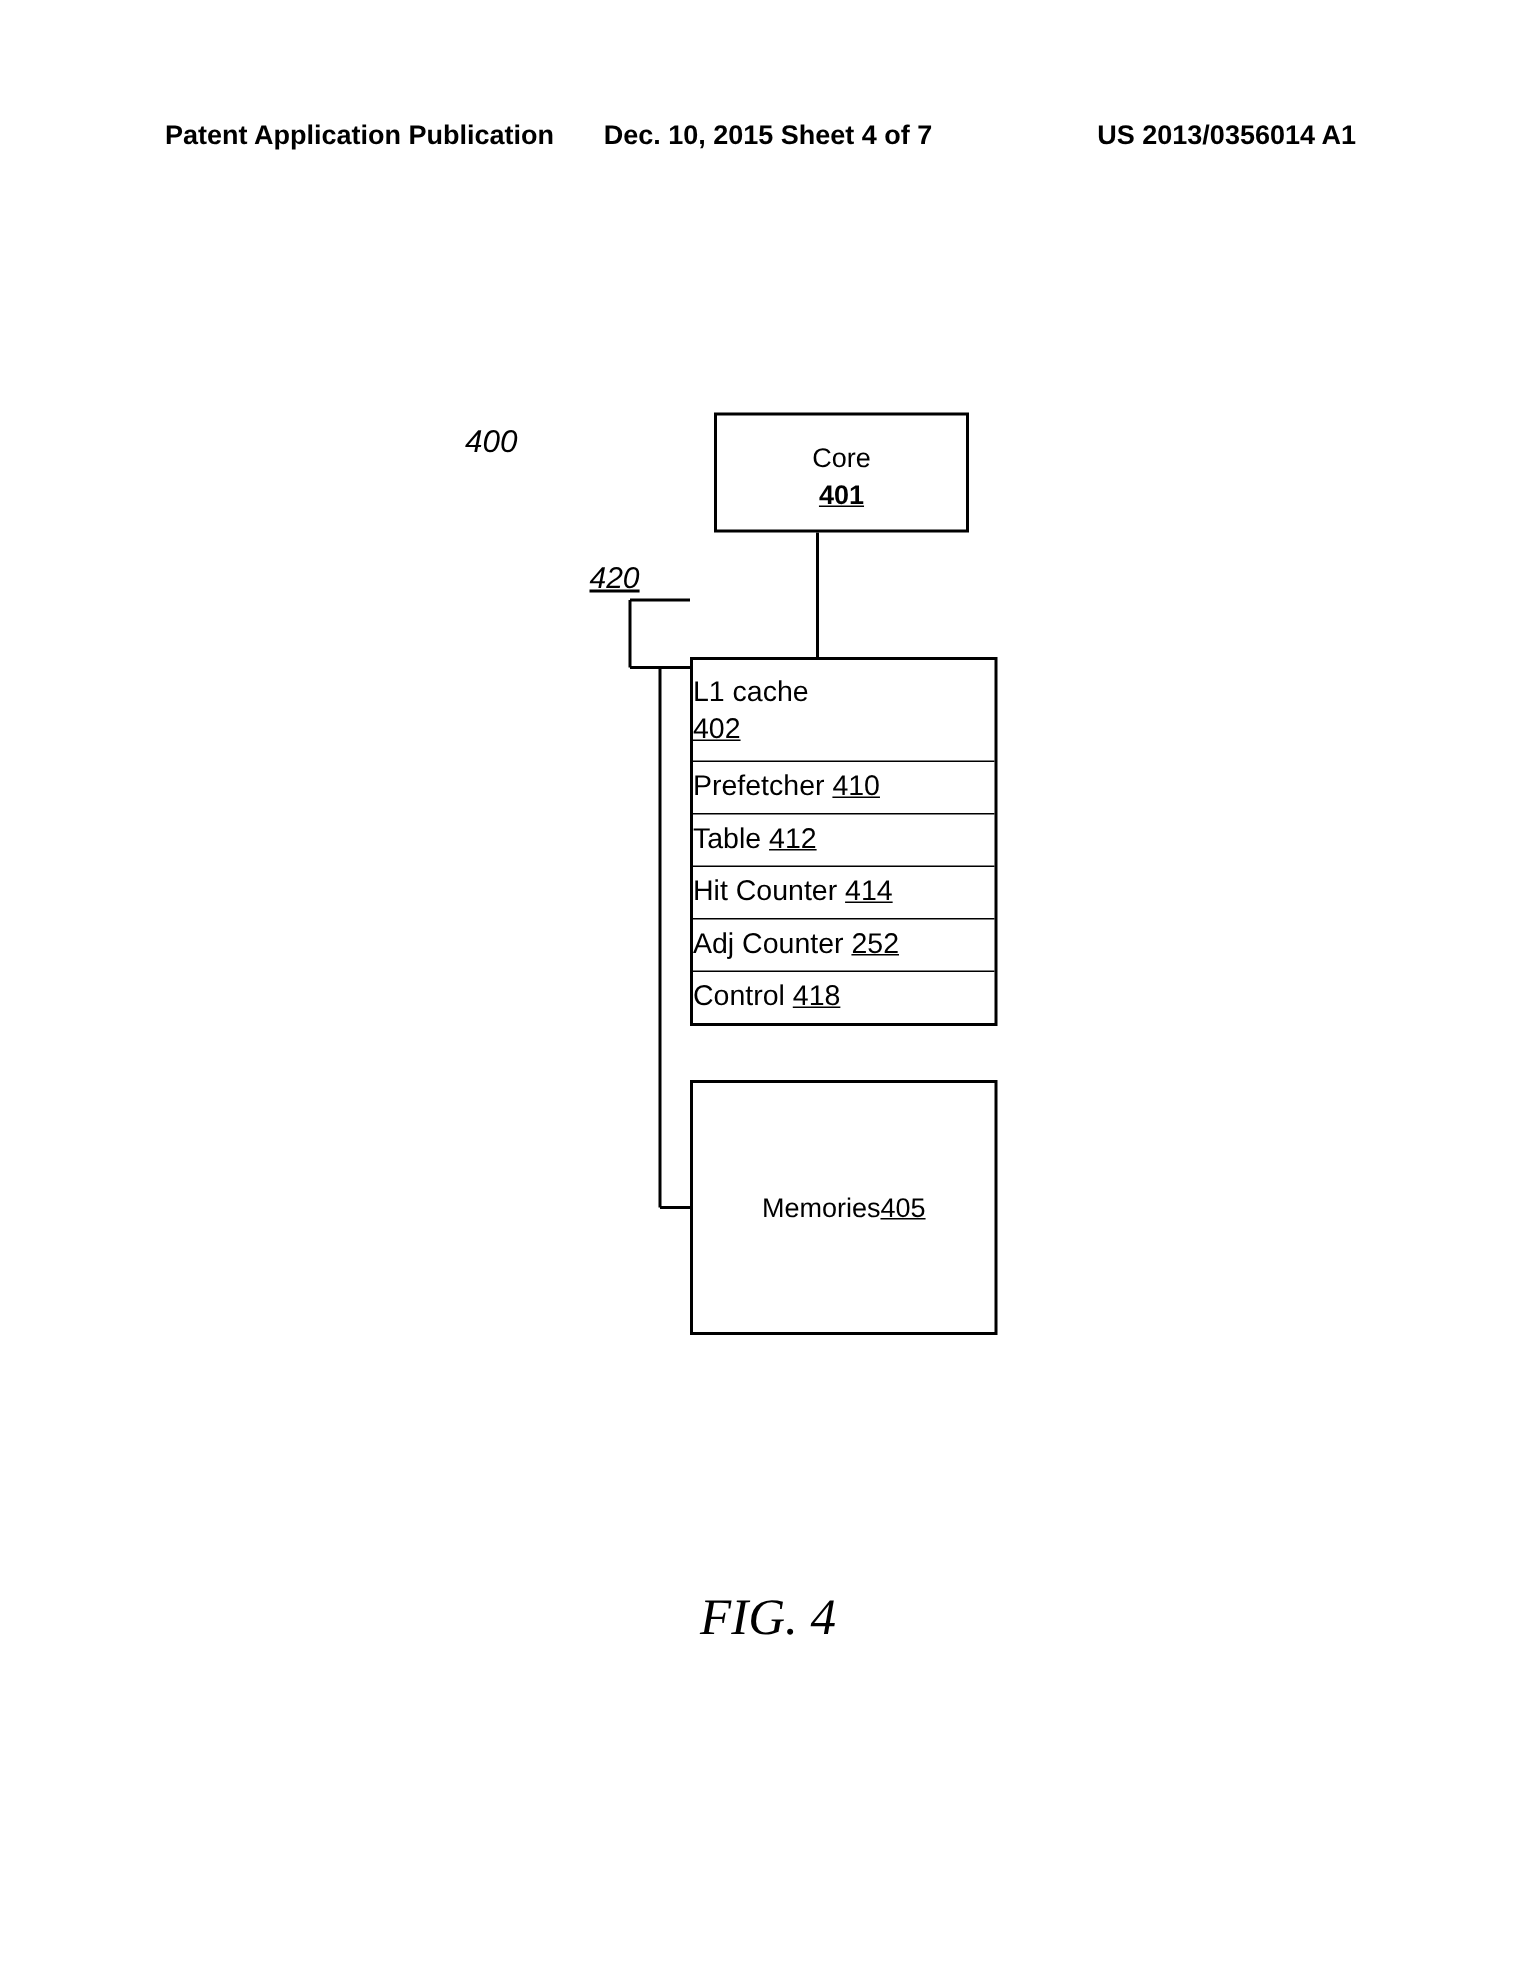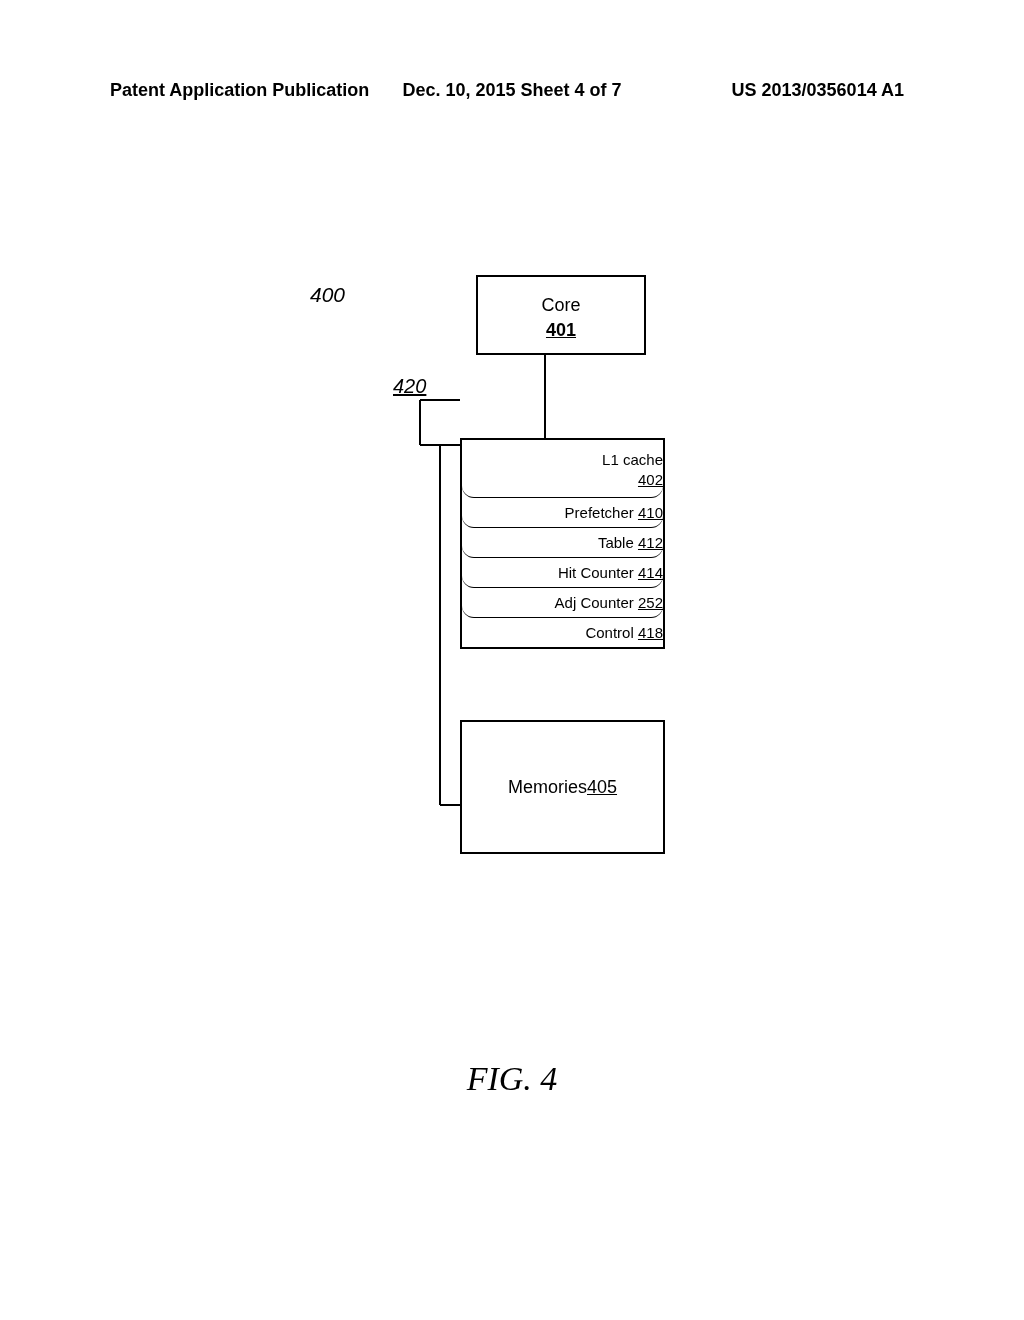--- a/index.html
+++ b/index.html
@@ -71,41 +71,40 @@
     }
     .stack-box {
       position: absolute;
       top: 168px;
       left: 460px;
       width: 205px;
       border: 2px solid #000;
     }
     .stack-row {
       border-bottom: 1px solid #000;
-      text-align: right;
-      font-size: 15px;
+      text-align: left;
+      font-size: 19px;
       padding: 6px 0;
-      border-radius: 12px;
     }
     .stack-row.l1 {
       padding: 10px 0 8px;
       line-height: 1.3;
     }
     .stack-row:last-child {
       border-bottom: none;
     }
     .stack-row .ref {
       text-decoration: underline;
     }
     .memories-box {
       position: absolute;
       top: 450px;
       left: 460px;
       width: 205px;
-      height: 134px;
+      height: 170px;
       border: 2px solid #000;
       text-align: center;
       display: flex;
       align-items: center;
       justify-content: center;
       font-size: 18px;
     }
     .memories-box .ref {
       text-decoration: underline;
     }

